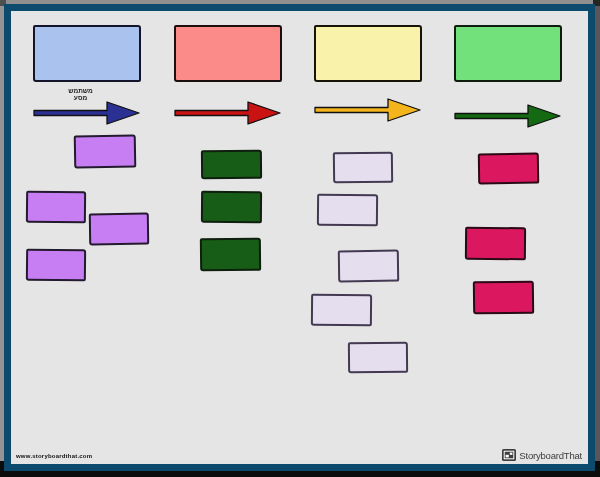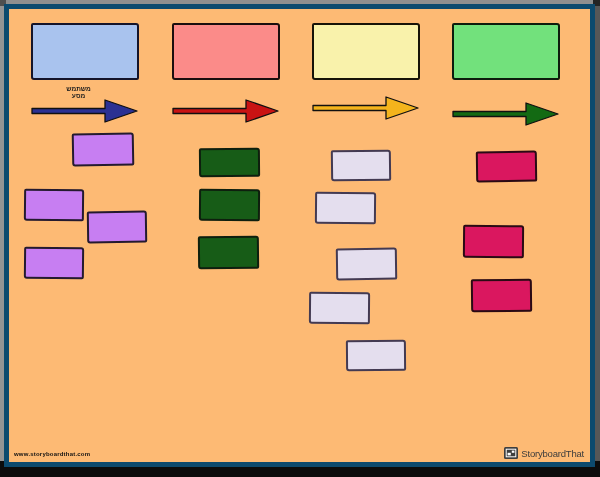--- a/index.html
+++ b/index.html
@@ -6,22 +6,22 @@
   #app{position:relative;width:600px;height:477px;overflow:hidden;background:#0e0e0e;
        font-family:"Liberation Sans",sans-serif;}
   
   .chrome-top{position:absolute;left:0;top:0;width:600px;height:5px;background:#8f8f8f;}
   .chrome-left{position:absolute;left:0;top:0;width:4px;height:461px;background:#949494;}
   .chrome-right{position:absolute;right:0;top:0;width:5px;height:461px;background:#575757;}
   .corner-tl{position:absolute;left:0;top:0;width:6px;height:6px;background:#4f4f4f;}
   .corner-tr{position:absolute;right:0;top:0;width:7px;height:6px;background:#242424;}
   .chrome-bottom{position:absolute;left:0;bottom:0;width:600px;height:16px;background:#0c0c0c;}
   
-  .page{position:absolute;left:4px;top:4px;right:5px;height:453px;background:#fdba74;
-        border:5px solid #0c4a6e;}
+  .page{position:absolute;left:4px;top:4px;right:5px;height:453px;background:#e5e5e5;
+        border:7px solid #0c4a6e;}
   
   .stage{position:absolute;top:14px;width:108px;height:130px;}
   .stage-box{position:absolute;left:0;top:0;width:104px;height:53px;border:2px solid #141414;
              border-radius:2px 3px 2px 3px;}
   .stage-arrow{position:absolute;left:0;top:75px;width:108px;height:26px;}
   .axis-label{position:absolute;left:6%;top:62px;width:76%;text-align:center;direction:rtl;
               font-size:6.5px;line-height:7px;font-weight:bold;color:#1d1d1d;}
   
   #notes-layer{position:absolute;left:0;top:0;width:100%;height:100%;}
   .note{position:absolute;border:2px solid;border-radius:2px 3px 2px 3px;box-sizing:border-box;}

